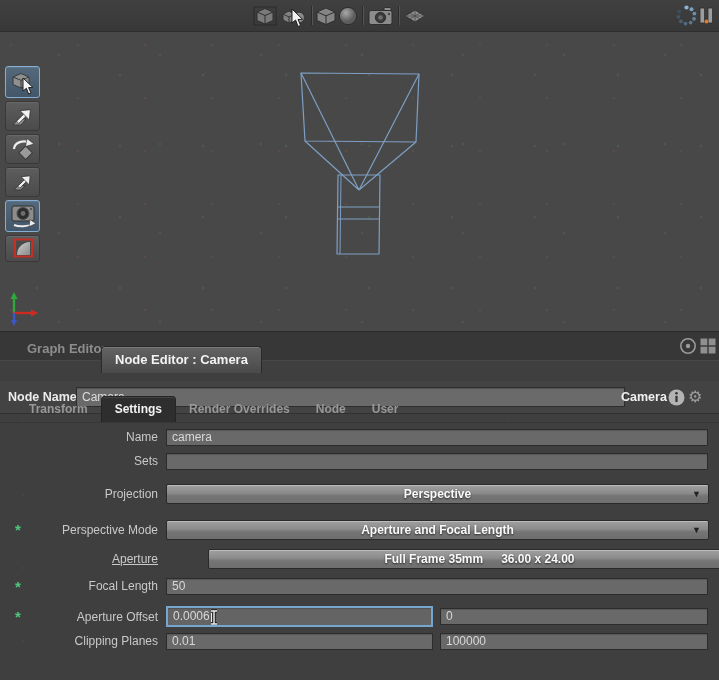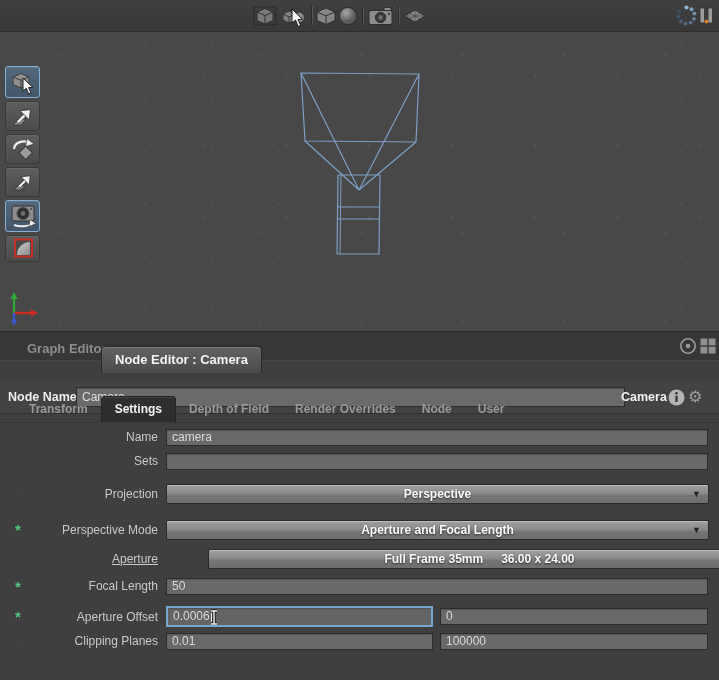--- a/index.html
+++ b/index.html
@@ -261,21 +261,20 @@
         <circle cx="8.5" cy="8.5" r="8" fill="#b3b3b3"></circle>
         <rect x="7.4" y="6.8" width="2.2" height="6.2" fill="#333"></rect>
         <circle cx="8.5" cy="4.3" r="1.3" fill="#333"></circle>
       </svg>
       <span style="position:absolute;left:688px;top:0;height:32px;line-height:32px;font-size:16px;color:#9c9c9c;">⚙</span>
     </div>
 
     <div class="stabbar">
       <div class="stab">Transform</div>
       <div class="stab active">Settings</div>
-      <div class="stab">Depth of Field</div>
       <div class="stab">Render Overrides</div>
       <div class="stab">Node</div>
       <div class="stab">User</div>
     </div>
 
     <span class="rlabel" style="top:97px;height:17px;line-height:17px;">Name</span>
     <div class="fld" style="left:166px;top:97px;width:542px;height:17px;line-height:15px;">camera</div>
 
     <span class="rlabel" style="top:121px;height:17px;line-height:17px;text-align:right;">Sets</span>
     <div class="fld" style="left:166px;top:121px;width:542px;height:17px;line-height:15px;"></div>

